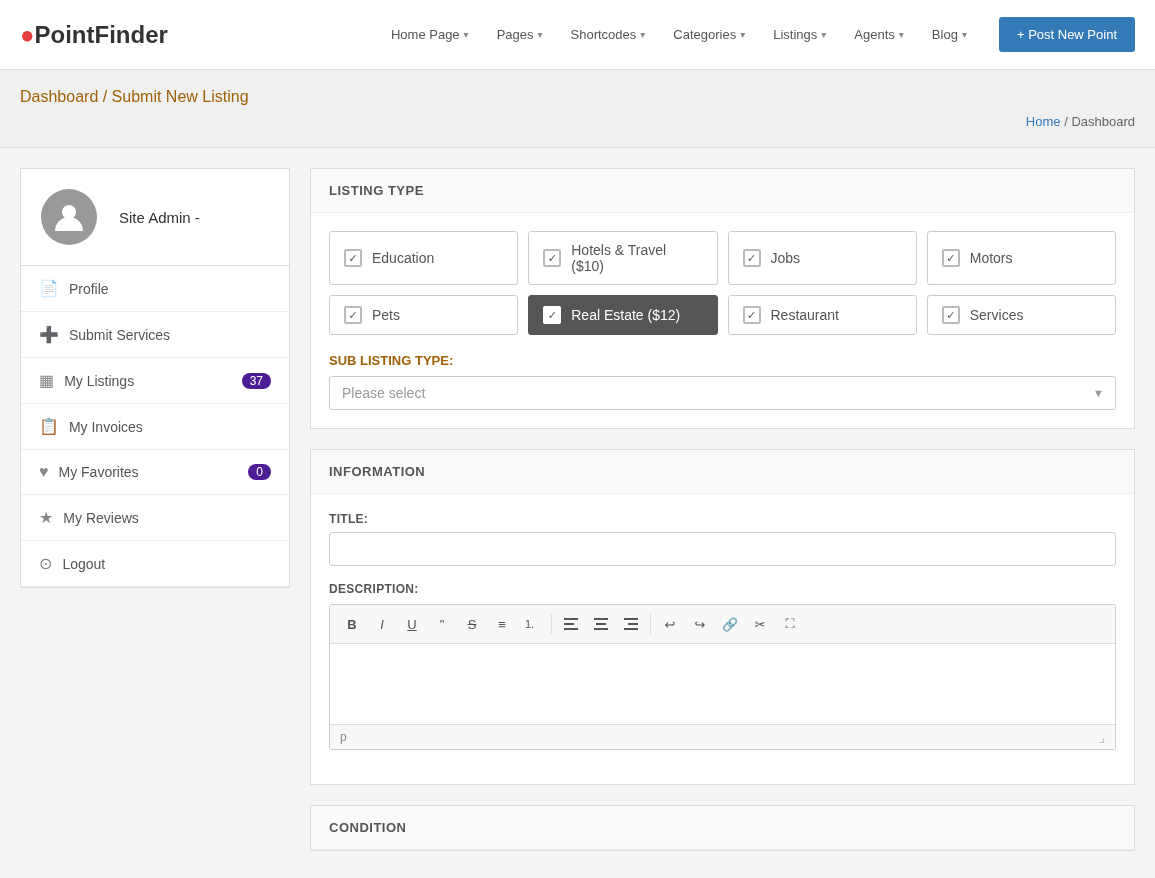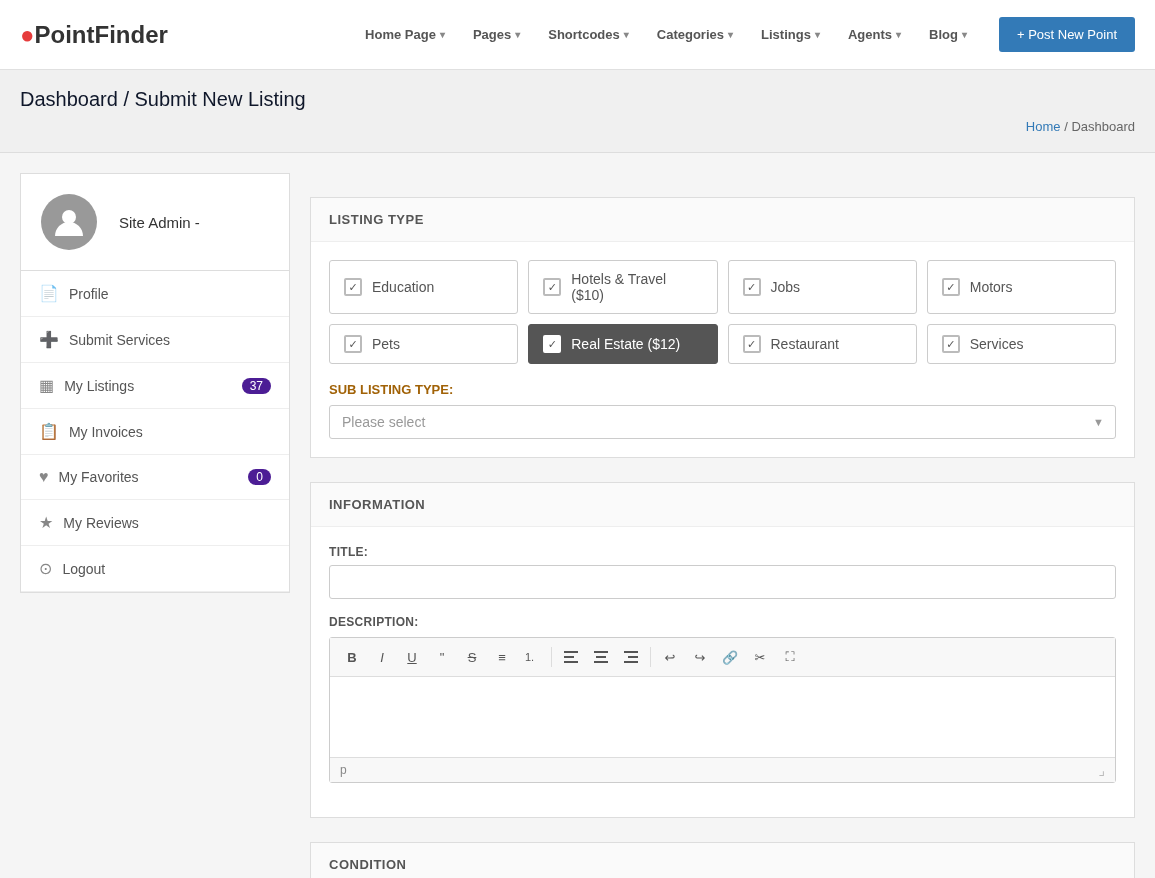--- a/index.html
+++ b/index.html
@@ -30,44 +30,43 @@
       margin-right: 20px;
     }
     .nav-item {
       padding: 8px 12px;
       color: #555;
       cursor: pointer;
       font-size: 13px;
       display: flex;
       align-items: center;
       gap: 4px;
-      font-weight: bold;
     }
     .nav-item .chevron { font-size: 10px; color: #888; }
     .btn-post {
       background: #337ab7;
       color: #fff;
       border: none;
       padding: 10px 18px;
       border-radius: 3px;
       cursor: pointer;
       font-size: 13px;
       white-space: nowrap;
     }
 
     
     .breadcrumb-bar {
       background: #f0f0f0;
       border-bottom: 1px solid #ddd;
       padding: 18px 20px;
     }
     .page-title {
-      font-size: 20px;
+      font-size: 16px;
       font-weight: normal;
-      color: #0f172a;
+      color: #a16207;
       margin-bottom: 8px;
     }
     .breadcrumb-links {
       text-align: right;
       font-size: 13px;
       color: #666;
     }
     .breadcrumb-links a { color: #337ab7; text-decoration: none; }
 
     
@@ -131,21 +130,20 @@
     }
 
     
     .form-area {
       flex: 1;
     }
     .panel {
       background: #fff;
       border: 1px solid #ddd;
       margin-bottom: 20px;
-      margin-top: 24px;
     }
     .panel-header {
       padding: 14px 18px;
       font-size: 13px;
       font-weight: bold;
       color: #555;
       letter-spacing: 0.5px;
       border-bottom: 1px solid #eee;
       background: #fafafa;
       text-transform: uppercase;

